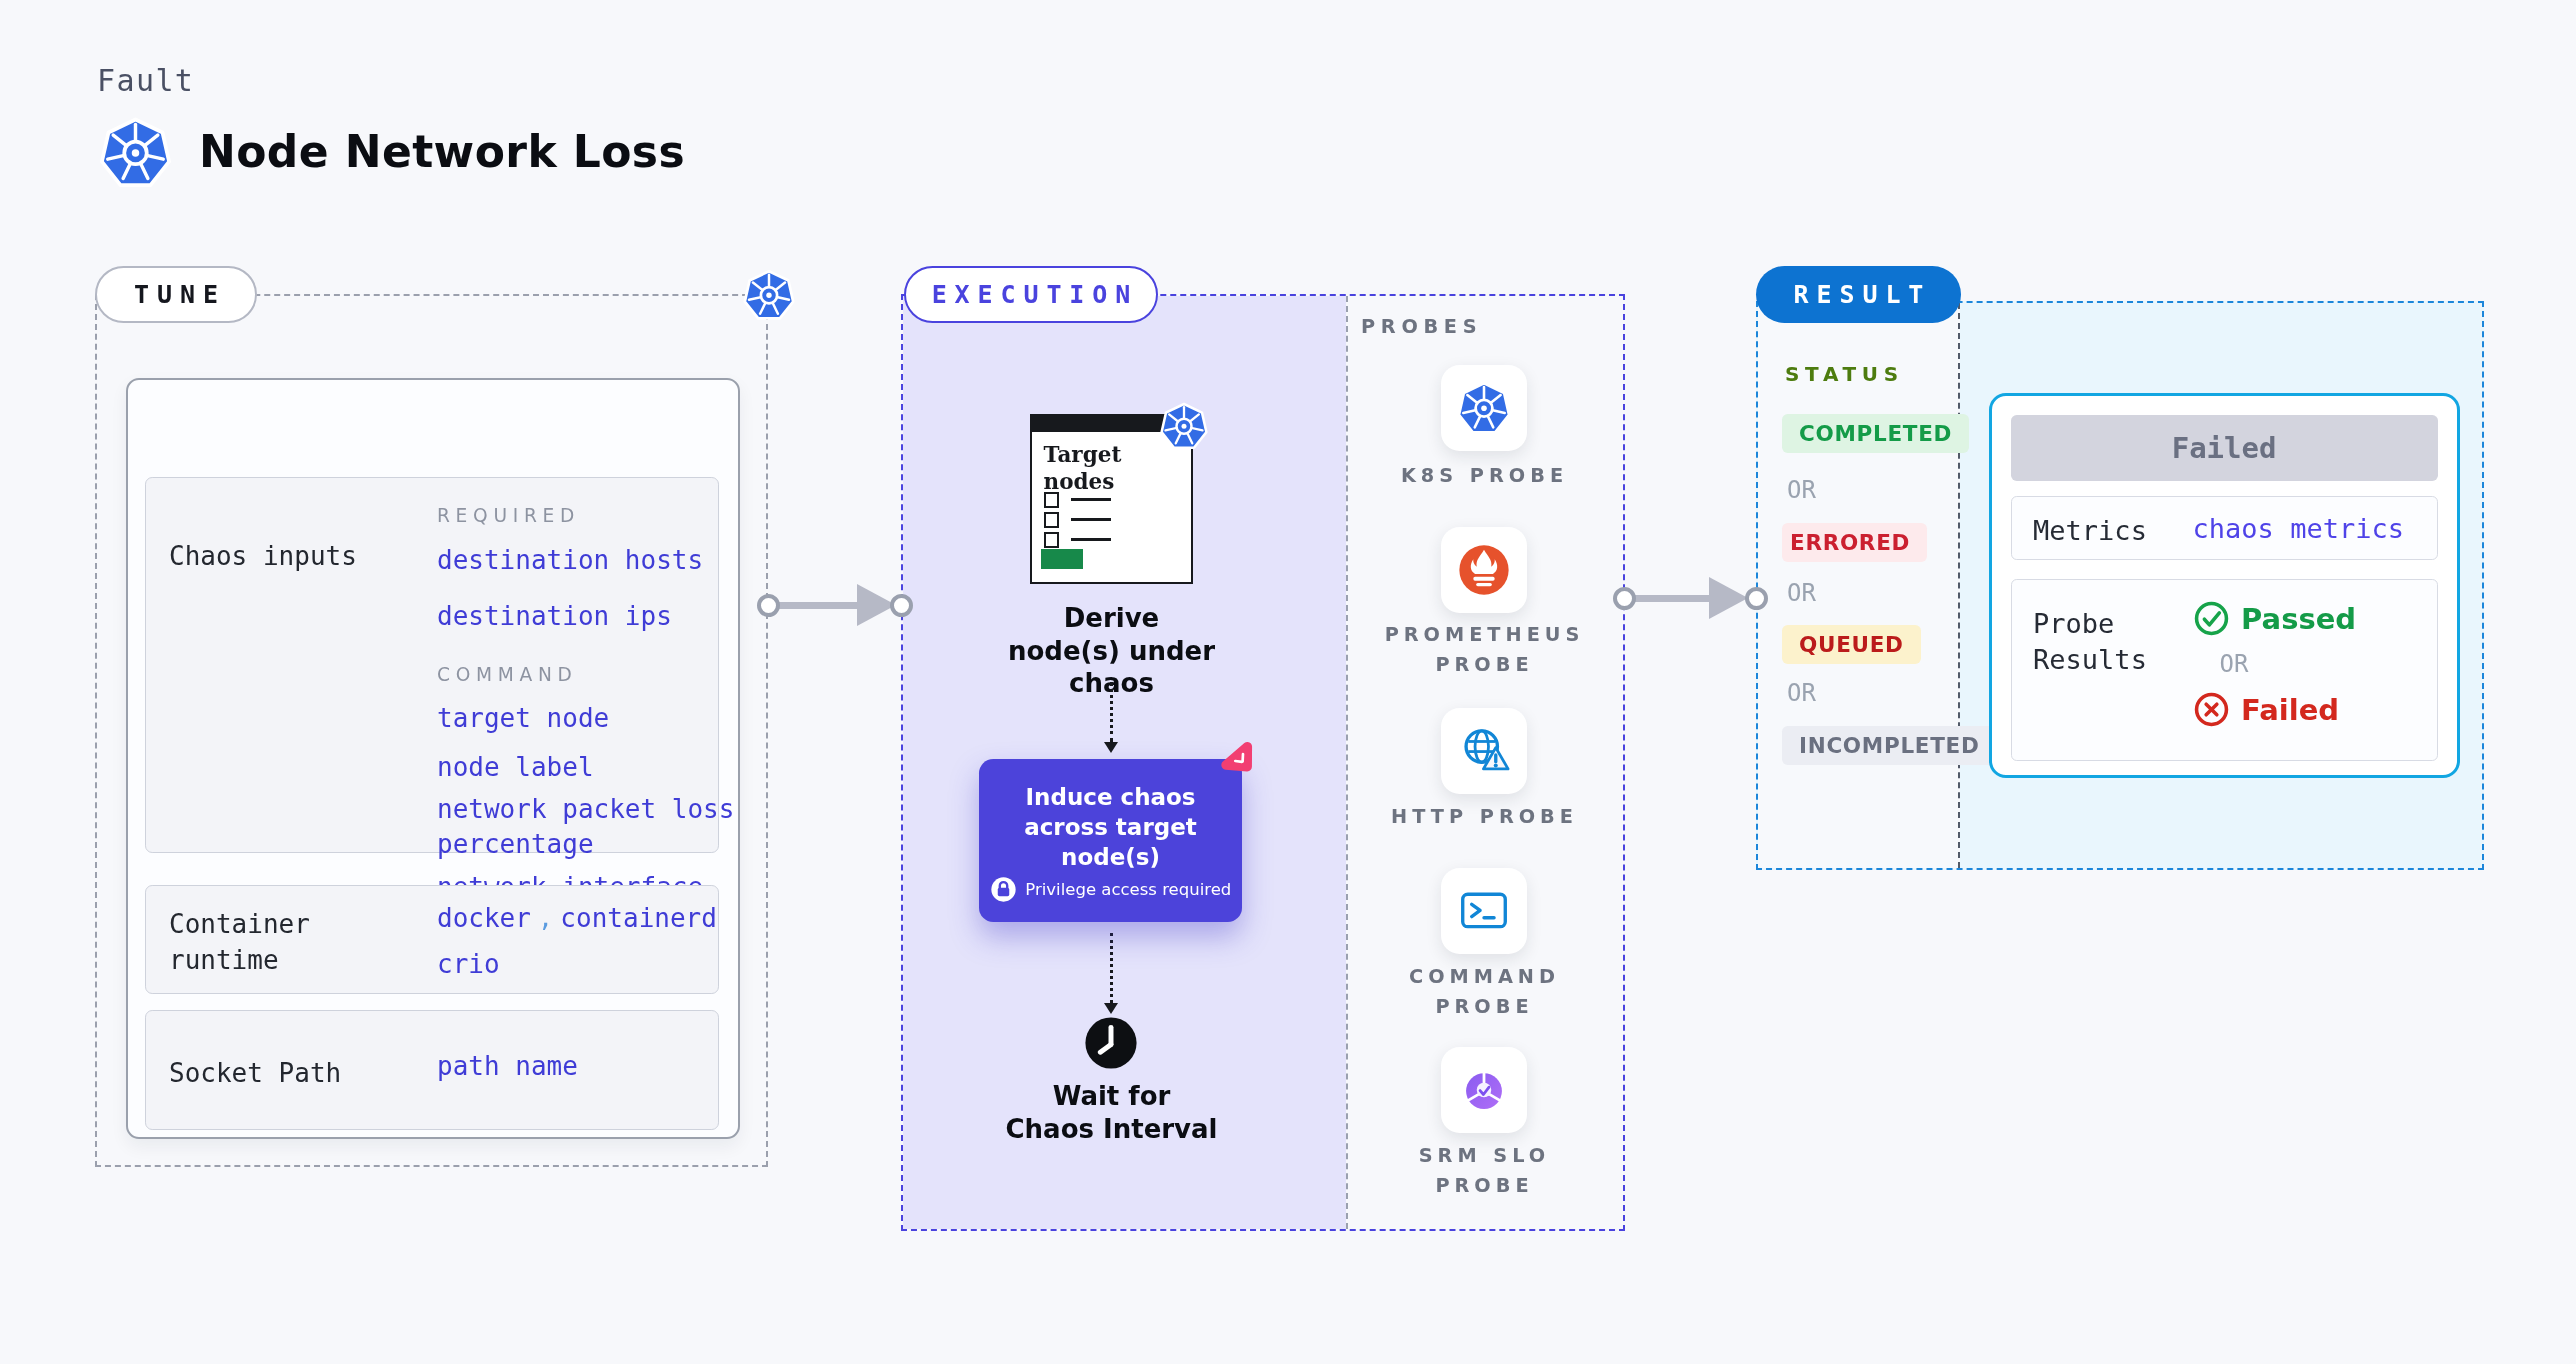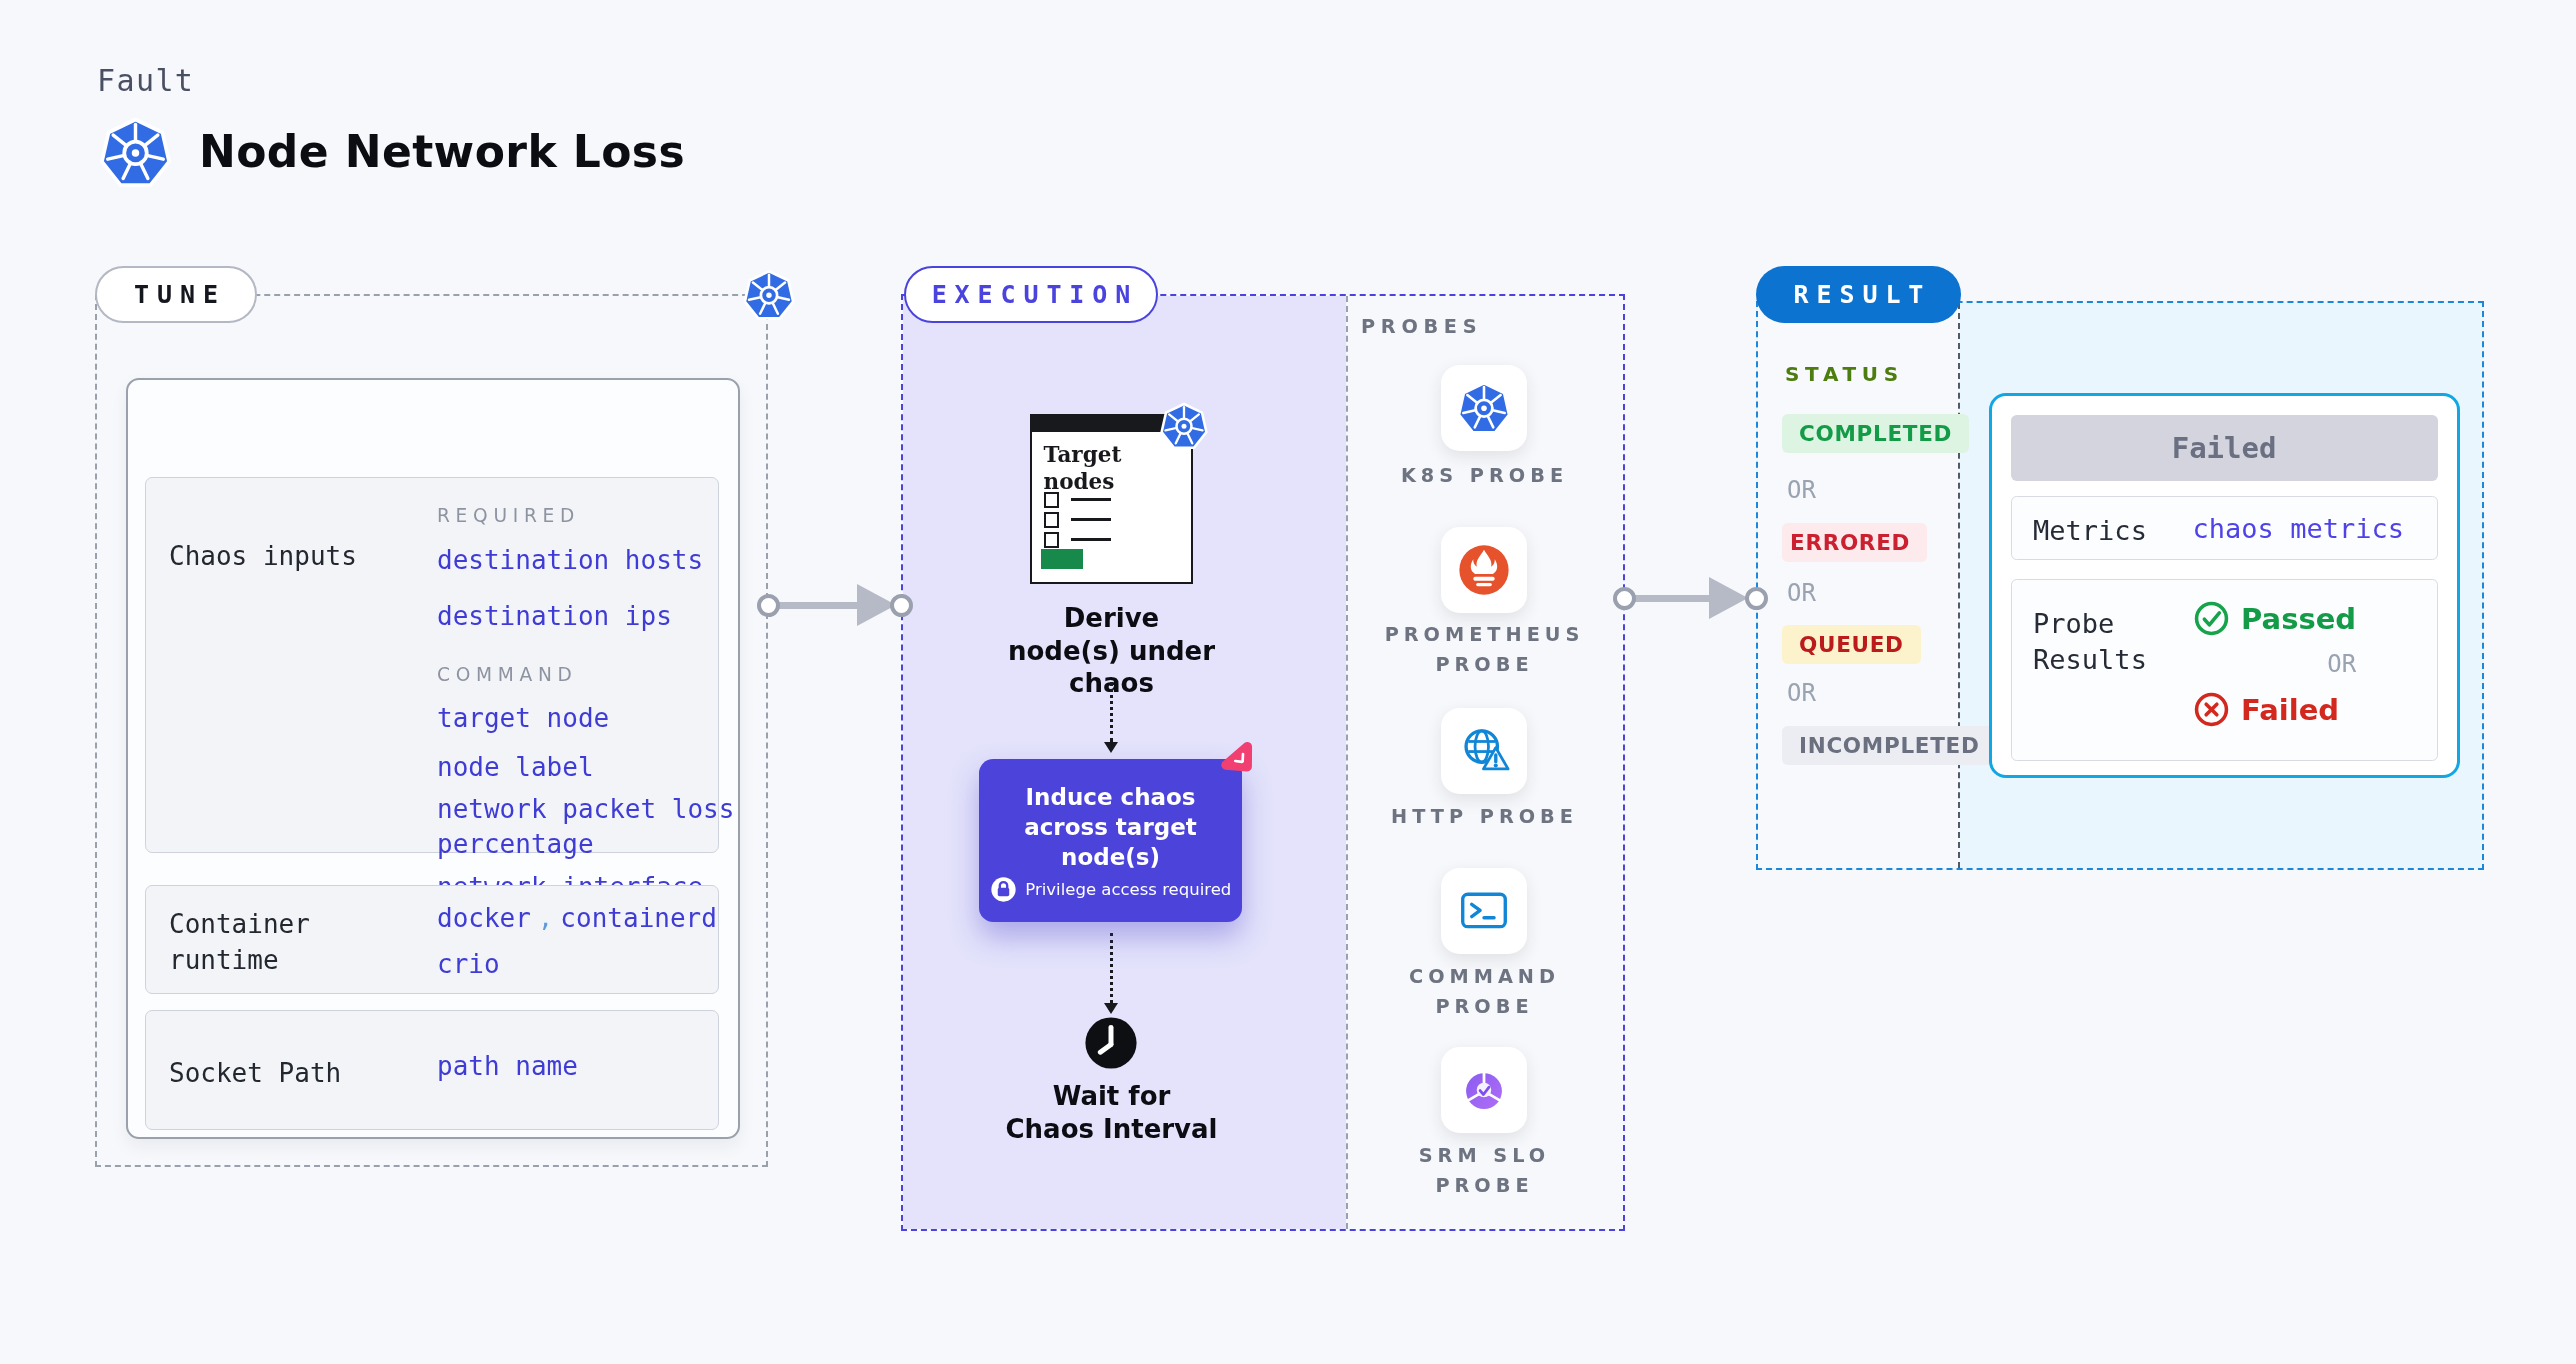--- a/index.html
+++ b/index.html
@@ -354,21 +354,21 @@
   <div class="abs output-card">
     <div class="out-header mono">Failed</div>
 
     <div class="out-row out-metrics">
       <div class="abs out-label mono" style="left:21.5px; top:15.8px;">Metrics</div>
       <div class="abs mono" style="left:181px; top:15.8px; font-size:27px; color:#4f43e8;">chaos metrics</div>
     </div>
 
     <div class="out-row out-probe">
       <div class="abs out-label mono" style="left:21.5px; top:26px; width:143px;">Probe Results</div>
-      <div class="abs" style="left:181px; top:20px;text-align:right;">
+      <div class="abs" style="left:181px; top:20px;">
         <div class="res-line">
           <svg width="37" height="37" viewBox="0 0 52 52">
               <use href="#sym-checkc"></use>
             </svg>
           <span class="passed-txt">Passed</span>
         </div>
         <div class="or-small mono">OR</div>
         <div class="res-line">
           <svg width="37" height="37" viewBox="0 0 52 52">
               <use href="#sym-crossc"></use>

